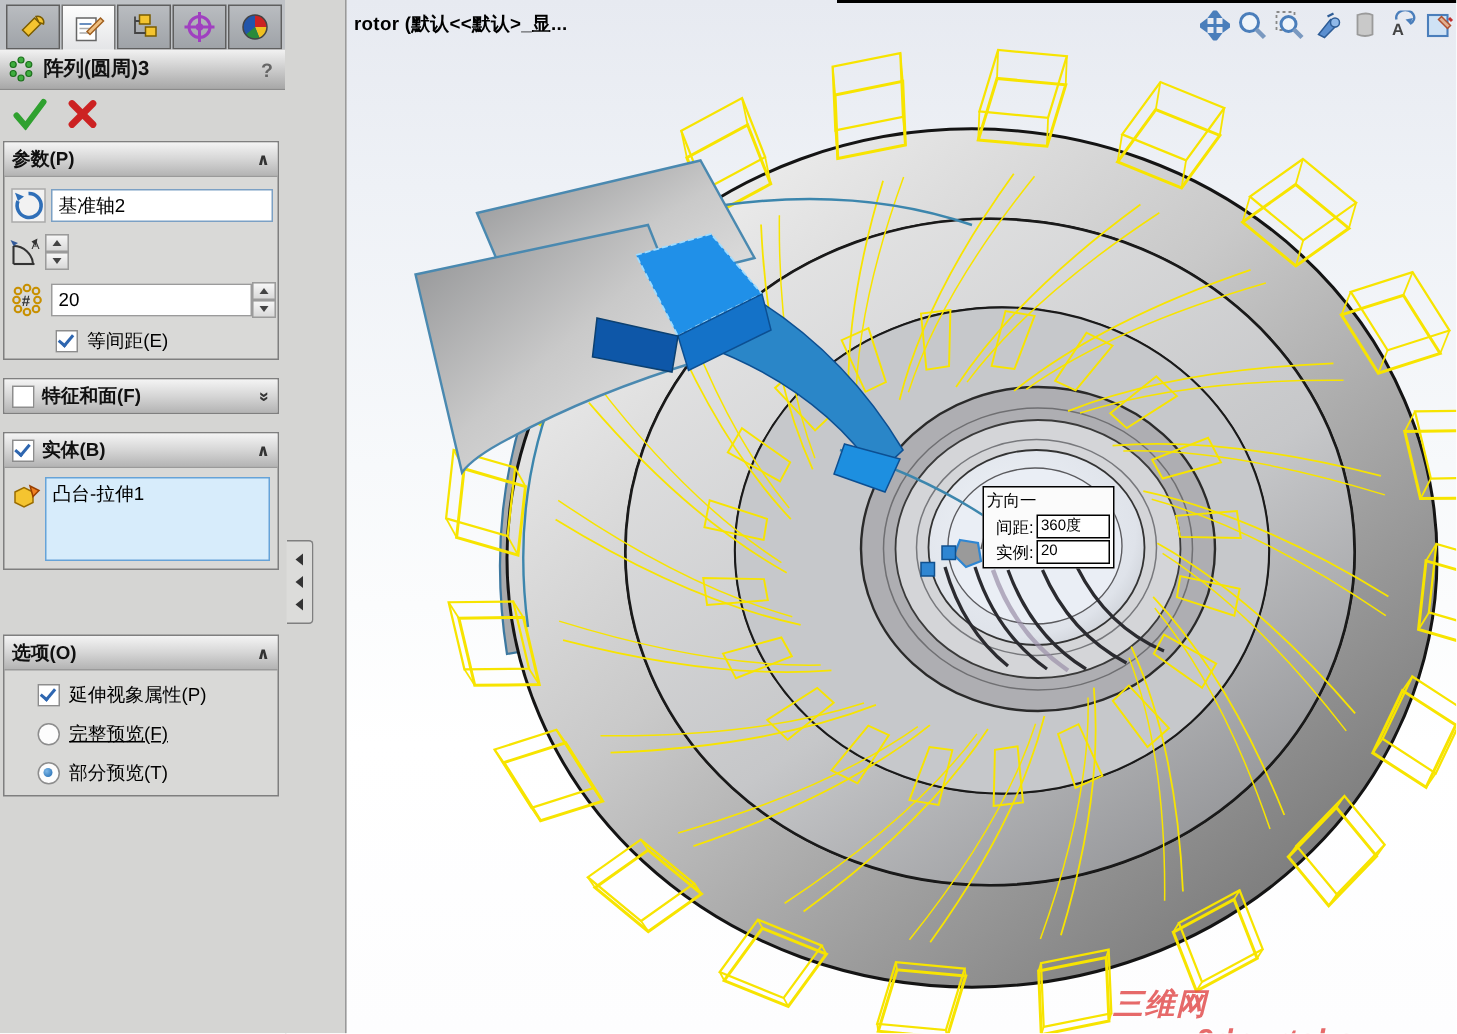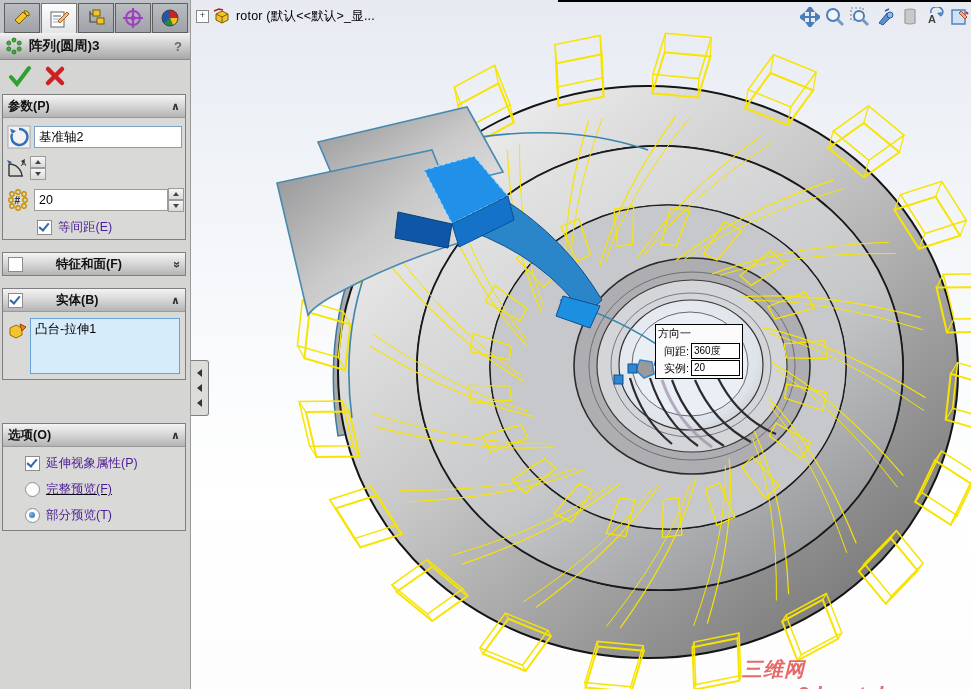--- a/index.html
+++ b/index.html
@@ -11,21 +11,21 @@
     background:linear-gradient(180deg,#e7eaf1 0%,#eef1f6 18%,#f7f9fb 45%,#ffffff 72%,#fdfdfe 100%);
     border-left:1px solid #6a6a6a;}
   #model-svg{position:absolute;left:0;top:0;width:971px;height:689px;z-index:1;pointer-events:none;}
   .top-black-line{position:absolute;left:558px;top:0;width:413px;height:2px;background:#000;z-index:4;}
 
   
   .tree-item{position:absolute;left:196px;top:5px;height:22px;display:flex;align-items:center;z-index:5;}
   .expand-box{width:11px;height:11px;border:1px solid #888;background:#fff;font-size:9px;line-height:9px;
     text-align:center;color:#333;margin-right:4px;}
   .part-icon{width:18px;height:16px;margin-right:5px;}
-  .tree-label{font-size:12.5px;color:#000;font-weight:400;letter-spacing:.2px;}
+  .tree-label{font-size:12.5px;color:#000;font-weight:700;letter-spacing:.2px;}
 
   
   .hud{position:absolute;left:798px;top:4px;height:26px;display:flex;align-items:center;gap:2px;z-index:5;}
   .hud-btn{width:23px;height:24px;display:flex;align-items:center;justify-content:center;}
 
   
   .callout{position:absolute;left:655px;top:324px;width:88px;background:#fbfbfb;border:1px solid #000;
     z-index:3;font-size:11px;color:#000;padding:1px 2px 2px 2px;box-sizing:border-box;}
   .callout .co-title{font-size:11px;padding:0 0 1px 0;}
   .co-row{display:flex;align-items:center;margin-top:1px;}
@@ -33,52 +33,52 @@
   .co-val{flex:1;border:1px solid #000;background:#fff;padding:0 2px;font-size:10px;line-height:14px;}
 
   .ghost-axis{position:absolute;left:658px;top:358px;z-index:2;font-size:11px;color:#7fb2e0;opacity:.75;
     text-shadow:0 0 1px #cfe6f8;}
 
   .watermark{position:absolute;left:742px;top:656px;z-index:2;font-size:20px;font-weight:bold;
     color:#e25050;opacity:.85;letter-spacing:1px;font-style:italic;}
 
   
   .panel{position:absolute;left:0;top:0;width:190px;height:689px;background:#d5d5d3;z-index:10;
-    border-right:1px solid #9a9a9a;}
+    border-right:1px solid #9a9a9a;padding-left:40px;}
   .pm-tabs{position:absolute;left:0;top:0;width:190px;height:33px;background:#bfc2c6;
     border-bottom:1px solid #8a8a8a;}
   .pm-tab{position:absolute;top:3px;width:34px;height:28px;border:1px solid #5f5f5f;
     background:linear-gradient(#b9bcc0,#9fa3a8);display:flex;align-items:center;justify-content:center;}
   .pm-tab.active{background:linear-gradient(#fdfdfd,#e3e4e6);border-color:#777;height:30px;}
   .pm-title{position:absolute;left:0;top:33px;width:190px;height:26px;
     background:linear-gradient(#f2f2f2,#c9c9c9 55%,#a8a8a8);border-bottom:1px solid #8b8b8b;
     display:flex;align-items:center;}
   .pm-title .t-ic{margin:0 6px 0 5px;}
   .pm-title .t-txt{font-size:13.5px;font-weight:bold;color:#111;}
   .pm-help{margin-left:auto;margin-right:8px;font-size:13px;font-weight:bold;color:#666;}
   .pm-okrow{position:absolute;left:0;top:60px;width:190px;height:32px;display:flex;align-items:center;gap:12px;
     padding-left:8px;box-sizing:border-box;}
 
   .sec{position:absolute;left:2px;width:184px;border:1px solid #7f7f7f;background:#d9d9d7;box-sizing:border-box;}
   .sec-h{height:22px;background:linear-gradient(#f4f4f4,#d6d6d6 50%,#b4b4b4);
-    display:flex;align-items:center;padding:0 5px;border-bottom:1px solid #9a9a9a;gap:28px;}
+    display:flex;align-items:center;padding:0 5px;border-bottom:1px solid #9a9a9a;}
   .sec-h .h-lab{font-size:12.5px;font-weight:bold;color:#101010;}
   .sec-h.disabled .h-lab{color:#8d8d8d;}
   .chev{margin-left:auto;font-size:11px;color:#333;font-weight:bold;}
   .chev.dbl{display:inline-block;transform:rotate(90deg);font-size:12px;letter-spacing:-1px;}
   .sec-body{position:relative;}
 
   .cbx{width:13px;height:13px;background:#fff;border:1px solid #8d8d8d;position:relative;flex:0 0 auto;}
   .cbx.checked:after{content:"";position:absolute;left:3px;top:0px;width:4px;height:8px;
     border:solid #2e66b0;border-width:0 2px 2px 0;transform:rotate(40deg);}
   .cbx.disabled{background:#f2f2f2;border-color:#b5b5b5;}
   .rad{width:13px;height:13px;border-radius:50%;background:#fdfdfd;border:1px solid #8d8d8d;position:relative;flex:0 0 auto;}
   .rad.sel:after{content:"";position:absolute;left:2.5px;top:2.5px;width:6px;height:6px;border-radius:50%;
     background:radial-gradient(circle at 35% 35%,#7db8e8,#1c66ad);}
-  .opt-lab{font-size:12.5px;color:#4c1d95;margin-left:6px;}
+  .opt-lab{font-size:12.5px;color:#000000;margin-left:6px;}
 
   .prow{position:absolute;left:0;display:flex;align-items:center;}
   .tfield{height:22px;background:#fff;border:1px solid #7ba0c4;font-size:12.5px;color:#000;
     display:flex;align-items:center;padding:0 4px;box-sizing:border-box;}
   .tfield.plain{border-color:#9b9b9b;}
   .spin{width:16px;height:24px;display:flex;flex-direction:column;}
   .spin .sb{flex:1;border:1px solid #9b9b9b;background:linear-gradient(#f7f7f7,#d9d9d9);
     display:flex;align-items:center;justify-content:center;}
   .tri-up{width:0;height:0;border-left:3px solid transparent;border-right:3px solid transparent;border-bottom:4px solid #444;}
   .tri-dn{width:0;height:0;border-left:3px solid transparent;border-right:3px solid transparent;border-top:4px solid #444;}

